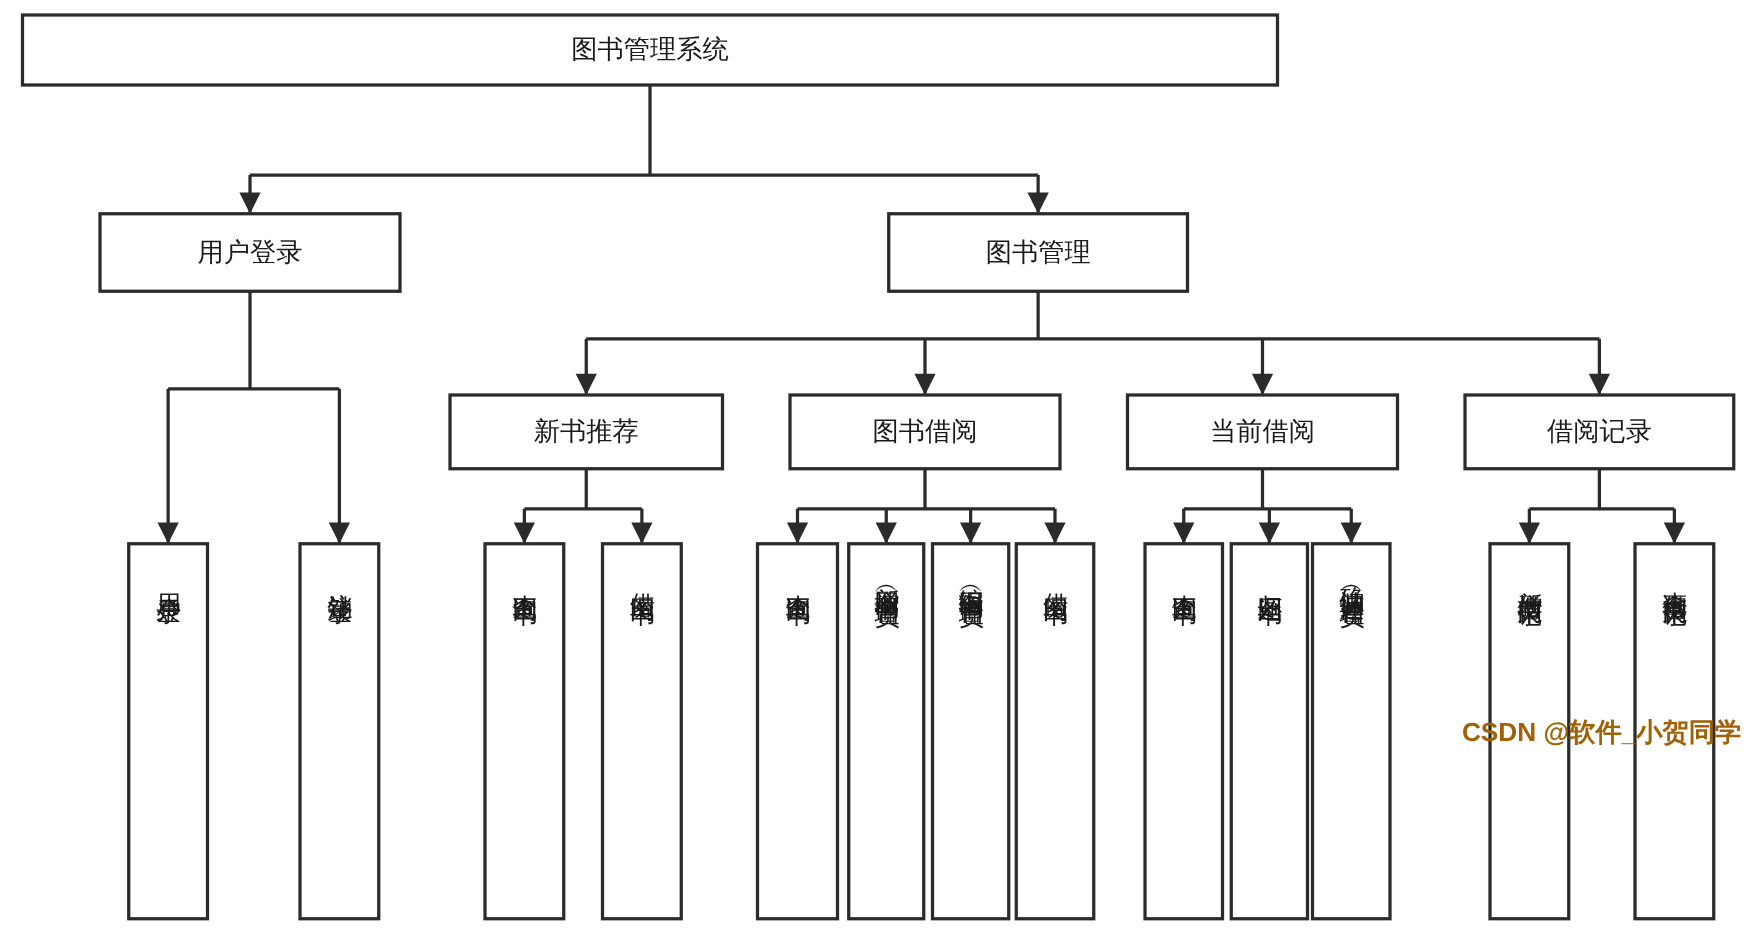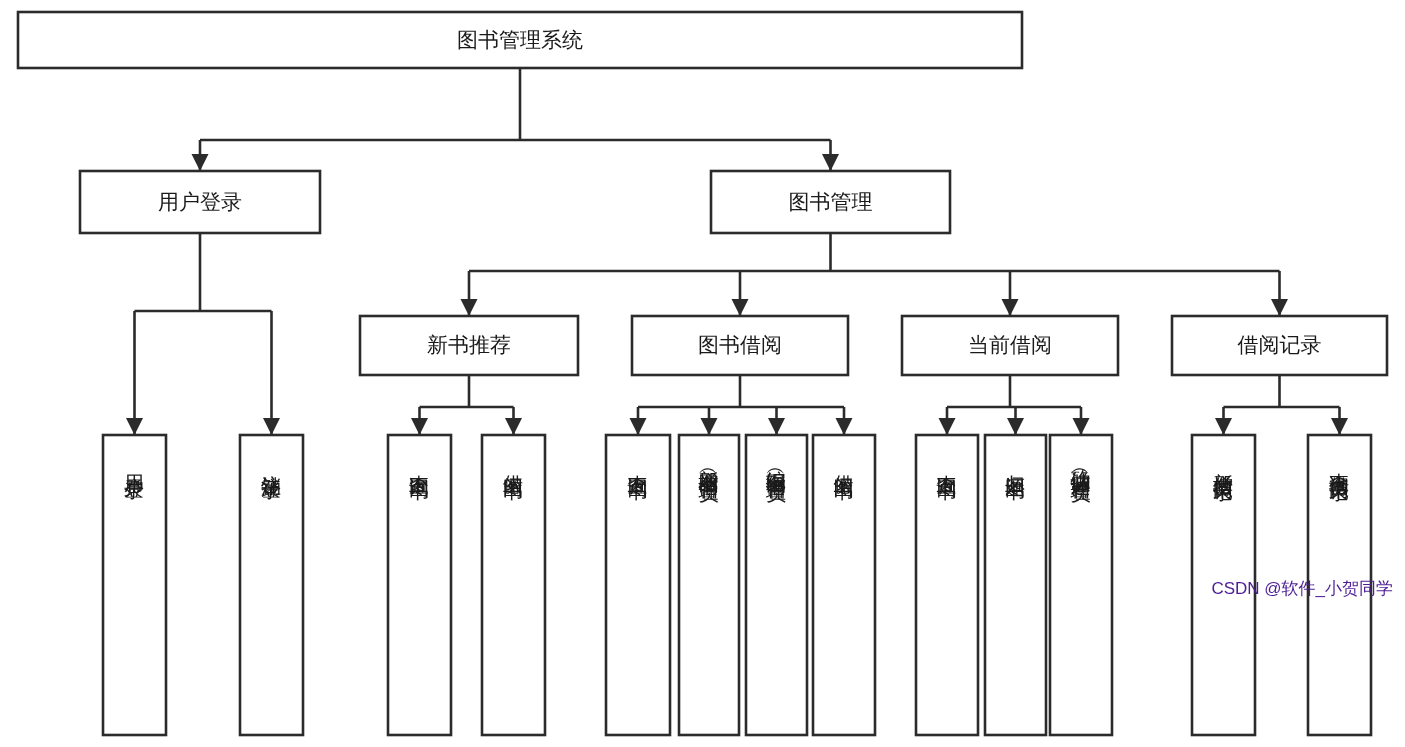--- a/index.html
+++ b/index.html
@@ -55,24 +55,25 @@
     writing-mode: vertical-rl;
     text-orientation: upright;
     text-anchor: middle;
     letter-spacing: 2px;
   }
   .watermark {
     position: absolute;
     right: 12px;
     bottom: 6px;
     font-family: "Liberation Sans", "DejaVu Sans", sans-serif;
-    font-size: 17px;
-    color: #4c1d95;
+    font-size: 21px;
+    color: #a16207;
     white-space: nowrap;
     user-select: none;
+    font-weight: bold;
   }
 </style>
 </head>
 <body>
 
 <div id="diagram-root">
 
   <svg id="tree-svg" viewBox="0 0 1405 747">
     <defs></defs>
 

